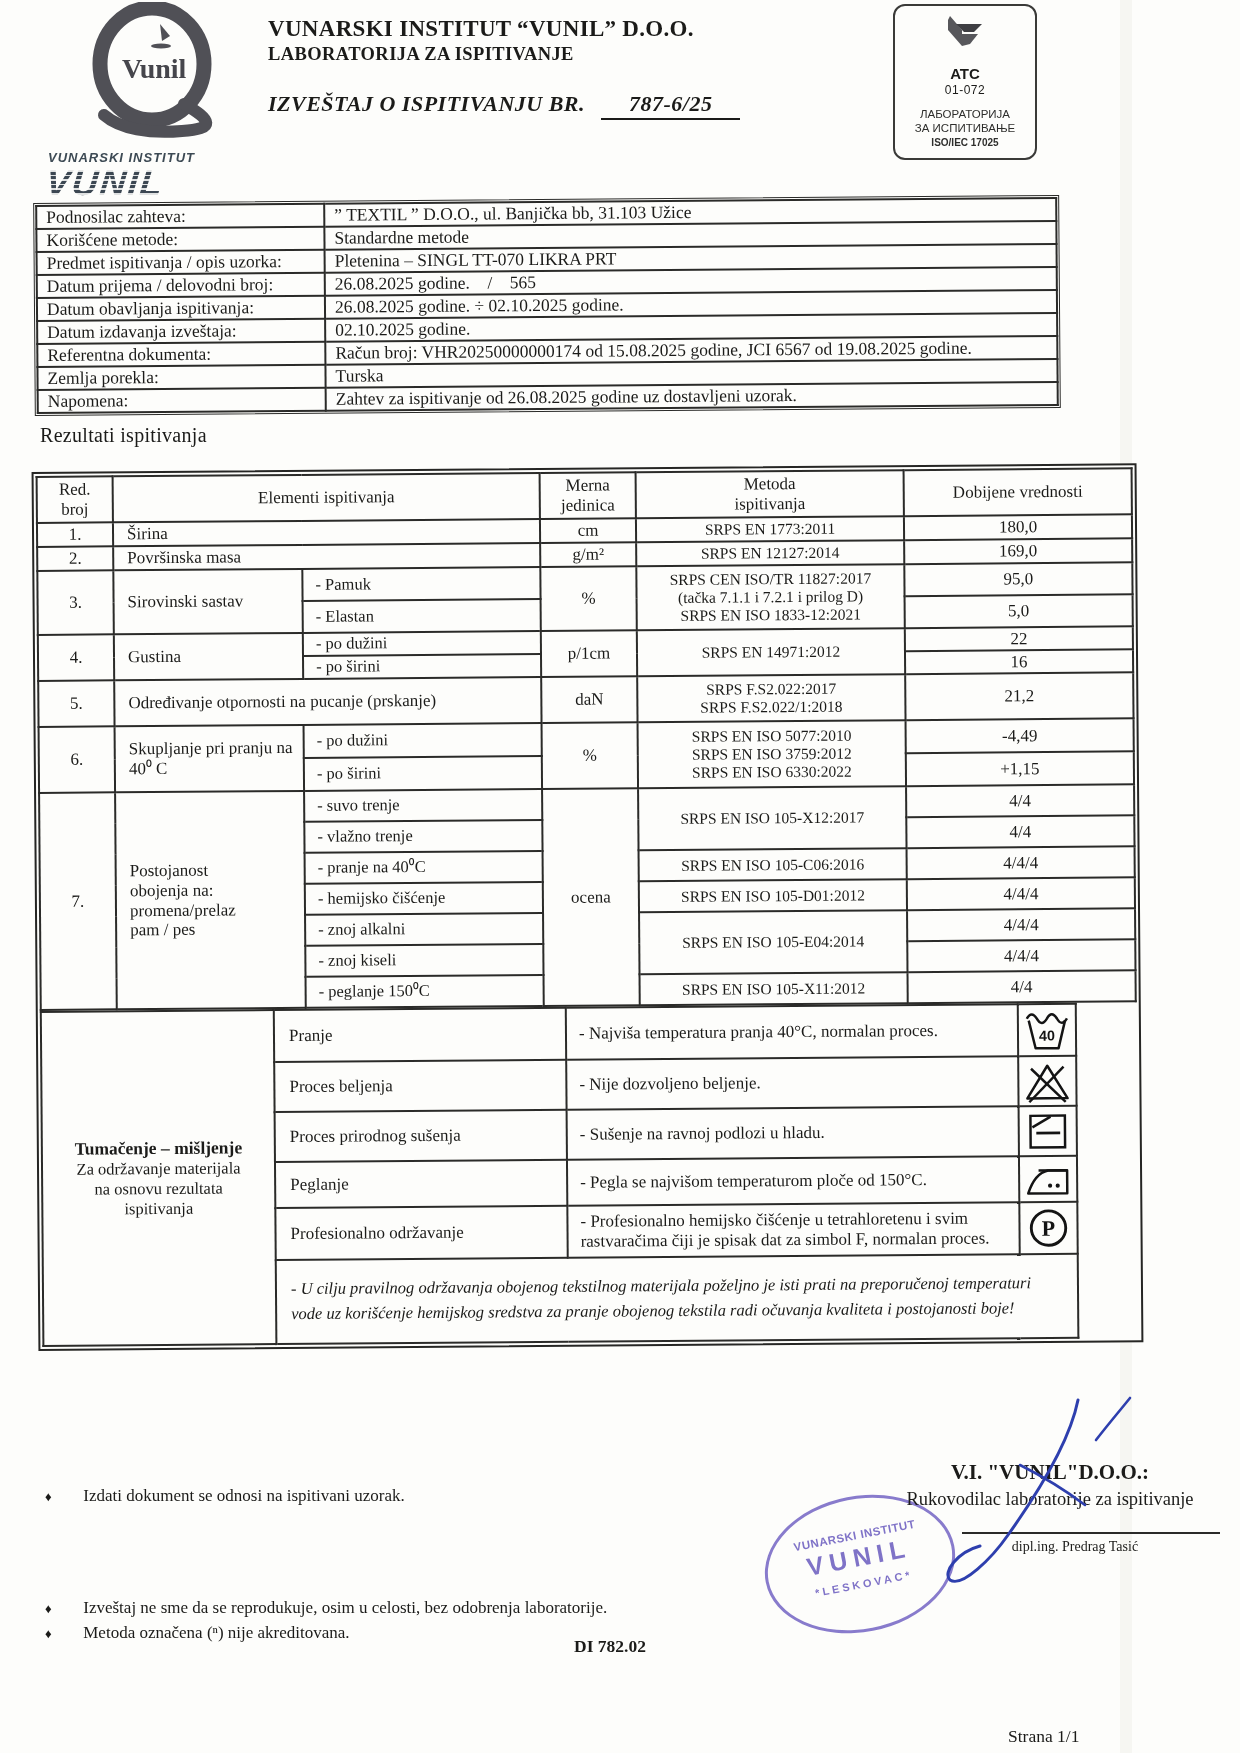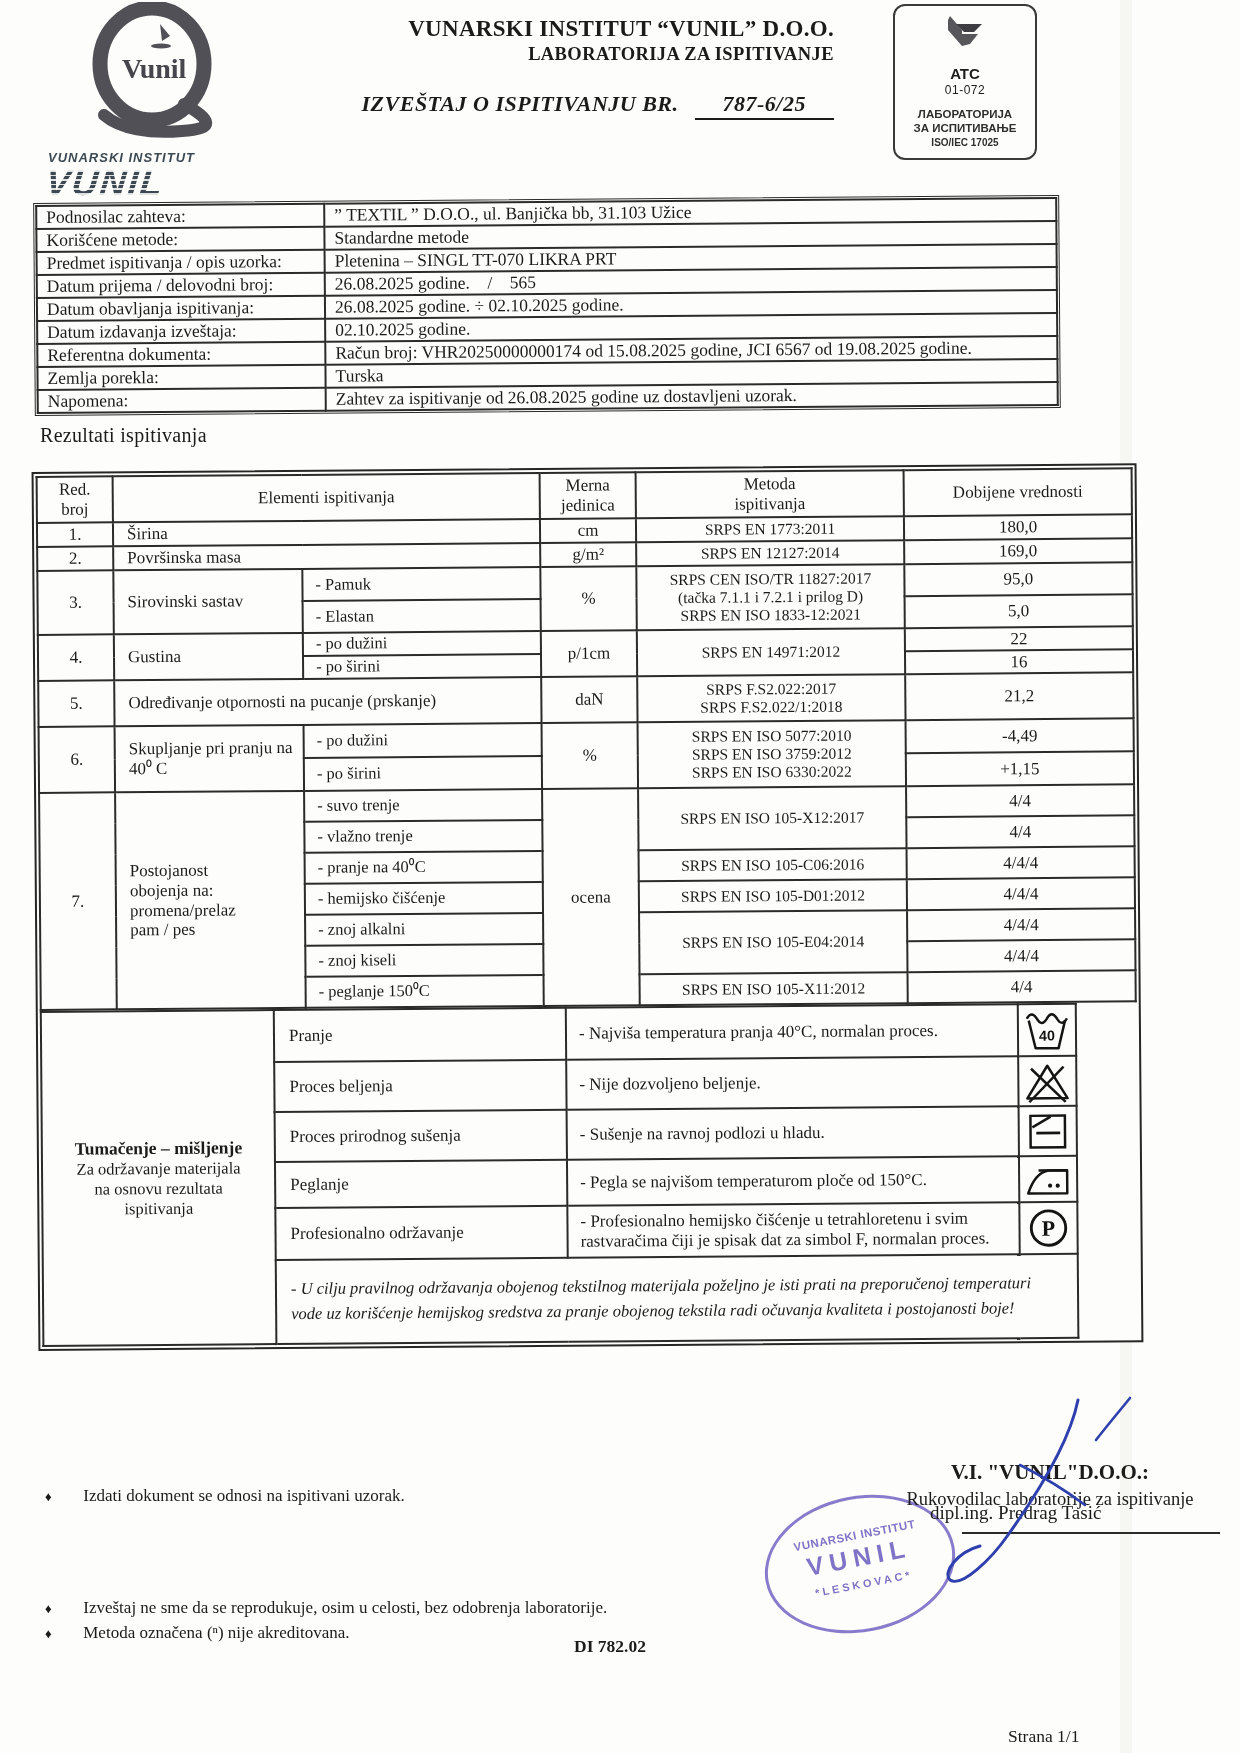--- a/index.html
+++ b/index.html
@@ -12,42 +12,42 @@
     overflow:hidden;
   }
   #page {
     position:absolute; inset:0;
     background:linear-gradient(90deg,#fdfdfb 0 1120px,#f6f6f2 1120px 1132px,#fdfdfb 1132px);
   }
   .abs { position:absolute; }
   .tilt { transform:rotate(-0.45deg); transform-origin:0 50%; }
 
   
-  .hdr-center { left:268px; top:16px; width:566px; text-align:right; }
+  .hdr-center { left:268px; top:16px; width:566px; text-align:left; }
   .inst-name  { font-size:23px; font-weight:bold; letter-spacing:.3px; }
   .lab-name   { font-size:18.5px; font-weight:bold; margin-top:2px; letter-spacing:.4px; }
   .lab-addr   { font-size:17.5px; margin-top:2px; letter-spacing:.5px; }
   .lab-phone  { font-size:17px; margin-top:2px; letter-spacing:.4px; }
   .report-line{ margin-top:26px; font-size:22px; font-weight:bold; font-style:italic; letter-spacing:.5px; white-space:nowrap; }
   .report-num { display:inline-block; border-bottom:2px solid #1b1b19; padding:0 28px 1px 28px; margin-left:10px; }
 
   
   .logo-block { left:36px; top:2px; width:230px; text-align:center; }
   .logo-sub1 { font-family:"Liberation Sans",sans-serif; font-size:13px; font-weight:bold; font-style:italic; color:#3d4a54; letter-spacing:1px; margin-top:-6px; text-align:left; padding-left:12px;}
   .logo-sub2 { position:relative; font-family:"Liberation Sans",sans-serif; font-size:36px; font-weight:900; font-style:italic; color:#3c4752; letter-spacing:2px; line-height:1; text-align:left; padding-left:10px; transform:skewX(-6deg); }
   .logo-sub2 .stripes { position:absolute; left:0; top:2px; width:160px; height:32px;
     background:repeating-linear-gradient(180deg, rgba(253,253,251,0) 0 3px, rgba(253,253,251,.85) 3px 4.6px); }
   .logo-sub3 { font-family:"Liberation Sans",sans-serif; font-size:8px; color:#6a6a66; text-align:left; padding-left:8px; margin-top:1px;}
 
   
   .badge { left:893px; top:4px; width:140px; height:152px; border:2px solid #3a3a38; border-radius:12px;
            text-align:center; background:#fdfdfb; }
   .badge .b-name { font-family:"Liberation Sans",sans-serif; font-weight:bold; font-size:15px; margin-top:1px; }
   .badge .b-num  { font-family:"Liberation Sans",sans-serif; font-size:12px; margin-top:1px; letter-spacing:.5px;}
-  .badge .b-cyr  { font-family:"Liberation Sans",sans-serif; font-size:11.5px; font-weight:bold; line-height:1.25; margin-top:10px; color:#2e2e2c;}
+  .badge .b-cyr  { font-family:"Liberation Sans",sans-serif; font-size:11.5px; font-weight:normal; line-height:1.25; margin-top:10px; color:#2e2e2c;}
   .badge .b-std  { font-family:"Liberation Sans",sans-serif; font-size:10px; font-weight:bold; margin-top:1px; color:#2e2e2c;}
 
   
   .iframe { left:34px; top:203px; border:1px solid #2b2b29; padding:1px; background:#fdfdfb; }
   .itable { border-collapse:collapse; }
   .itable td { border:2px solid #2b2b29; font-size:17.5px; padding:0 9px; height:20px; white-space:nowrap; }
   .itable td.lbl { width:268px; }
   .itable td.val { width:712px; }
 
   
@@ -70,21 +70,21 @@
   .ct .care-label { width:268px; padding-left:14px; }
   .ct .care-desc { width:430px; padding-left:12px; }
   .ct .care-icon { width:52px; text-align:center; padding:2px; }
   .ct .note-cell { font-style:italic; font-size:16.5px; padding:10px 14px; line-height:1.5; }
   .care-icon svg { display:block; margin:0 auto; }
 
   
   .sig-company { left:880px; top:1460px; width:340px; text-align:center; font-size:21px; font-weight:bold; white-space:nowrap;}
   .sig-role { left:860px; top:1489px; width:380px; text-align:center; font-size:18.5px; white-space:nowrap;}
   .sig-line { left:962px; top:1532px; width:258px; border-top:2px solid #2b2b29; }
-  .sig-name { left:930px; top:1502px; width:290px; font-size:19px; white-space:nowrap;}
+  .sig-name { left:930px; top:1539px; width:290px; text-align:center; font-size:14px; white-space:nowrap;}
   .stamp {
     left:764px; top:1496px; width:186px; height:130px;
     border:3px solid #7465c4; border-radius:50%;
     transform:rotate(-11deg); opacity:.85;
     color:#6a5bbf; text-align:center;
     font-family:"Liberation Sans",sans-serif;
   }
   .stamp .s1 { font-size:11.5px; font-weight:bold; margin-top:30px; letter-spacing:.5px;}
   .stamp .s2 { font-size:25px; font-weight:bold; letter-spacing:6px; margin-top:2px;}
   .stamp .s3 { font-size:11px; font-weight:bold; letter-spacing:3px; margin-top:6px;}

